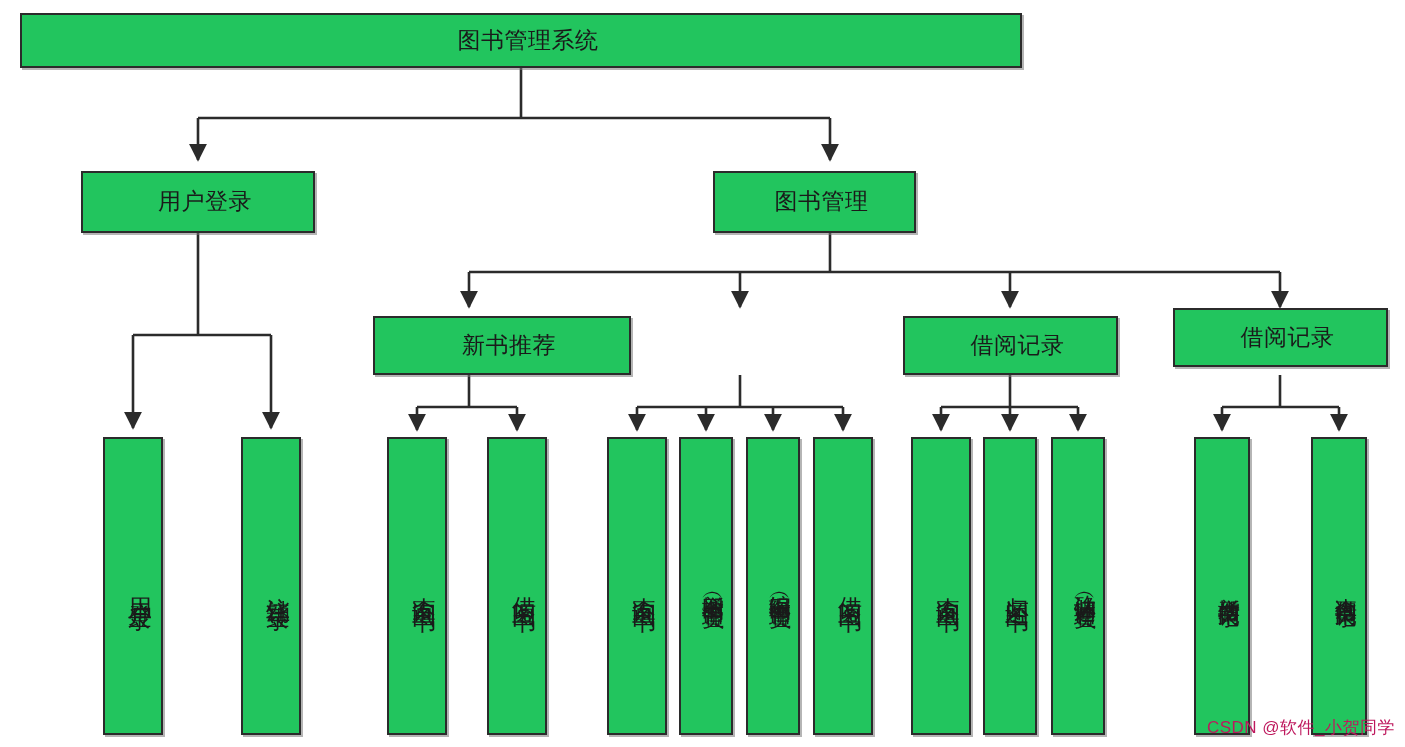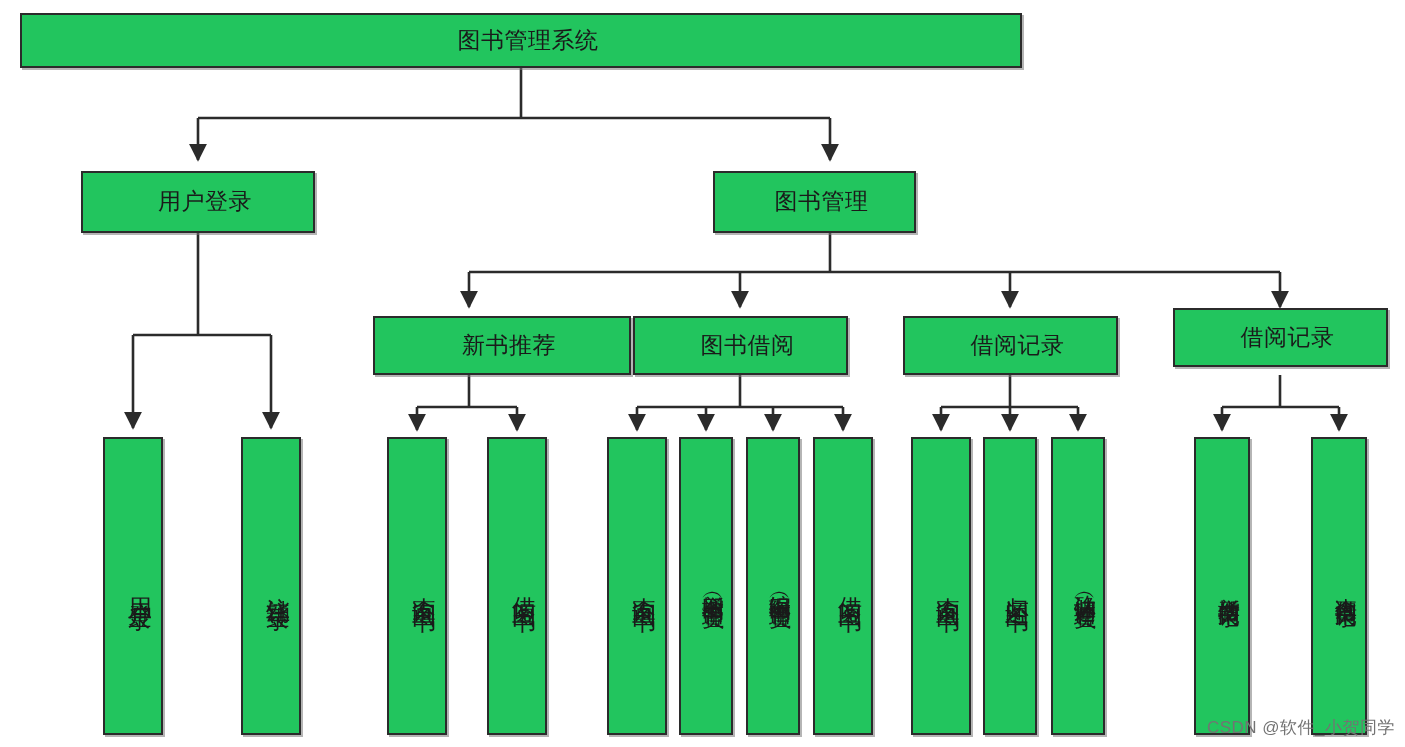--- a/index.html
+++ b/index.html
@@ -68,21 +68,21 @@
   }
   .node.vert.narrow .node-label {
     font-size: 22px;
     letter-spacing: 2px;
   }
   #watermark {
     position: absolute;
     right: 10px;
     bottom: 8px;
     font-size: 17px;
-    color: #737373;
+    color: #be185d;
     letter-spacing: 0.5px;
     white-space: nowrap;
     user-select: none;
   }
 </style>
 </head>
 <body>
 
 <div id="diagram-root">
 
@@ -143,23 +143,20 @@
   <div class="node horiz" style="left:81px; top:171px; width:234px; height:62px;">
     <span class="node-label">用户登录</span>
   </div>
   <div class="node horiz" style="left:713px; top:171px; width:203px; height:62px;">
     <span class="node-label">图书管理</span>
   </div>
 
   <div class="node horiz" style="left:362px; top:316px; width:258px; height:59px;margin-left:11px;">
     <span class="node-label">新书推荐</span>
   </div>
-  <div class="node horiz" style="left:633px; top:316px; width:215px; height:59px;">
-    <span class="node-label">图书借阅</span>
-  </div>
   <div class="node horiz" style="left:903px; top:316px; width:215px; height:59px;">
     <span class="node-label">借阅记录</span>
   </div>
   <div class="node horiz" style="left:1173px; top:308px; width:215px; height:59px;">
     <span class="node-label">借阅记录</span>
   </div>
 
   <div class="node vert" style="left:103px; top:437px; width:60px; height:298px;">
     <span class="node-label">用户登录</span>
   </div>

